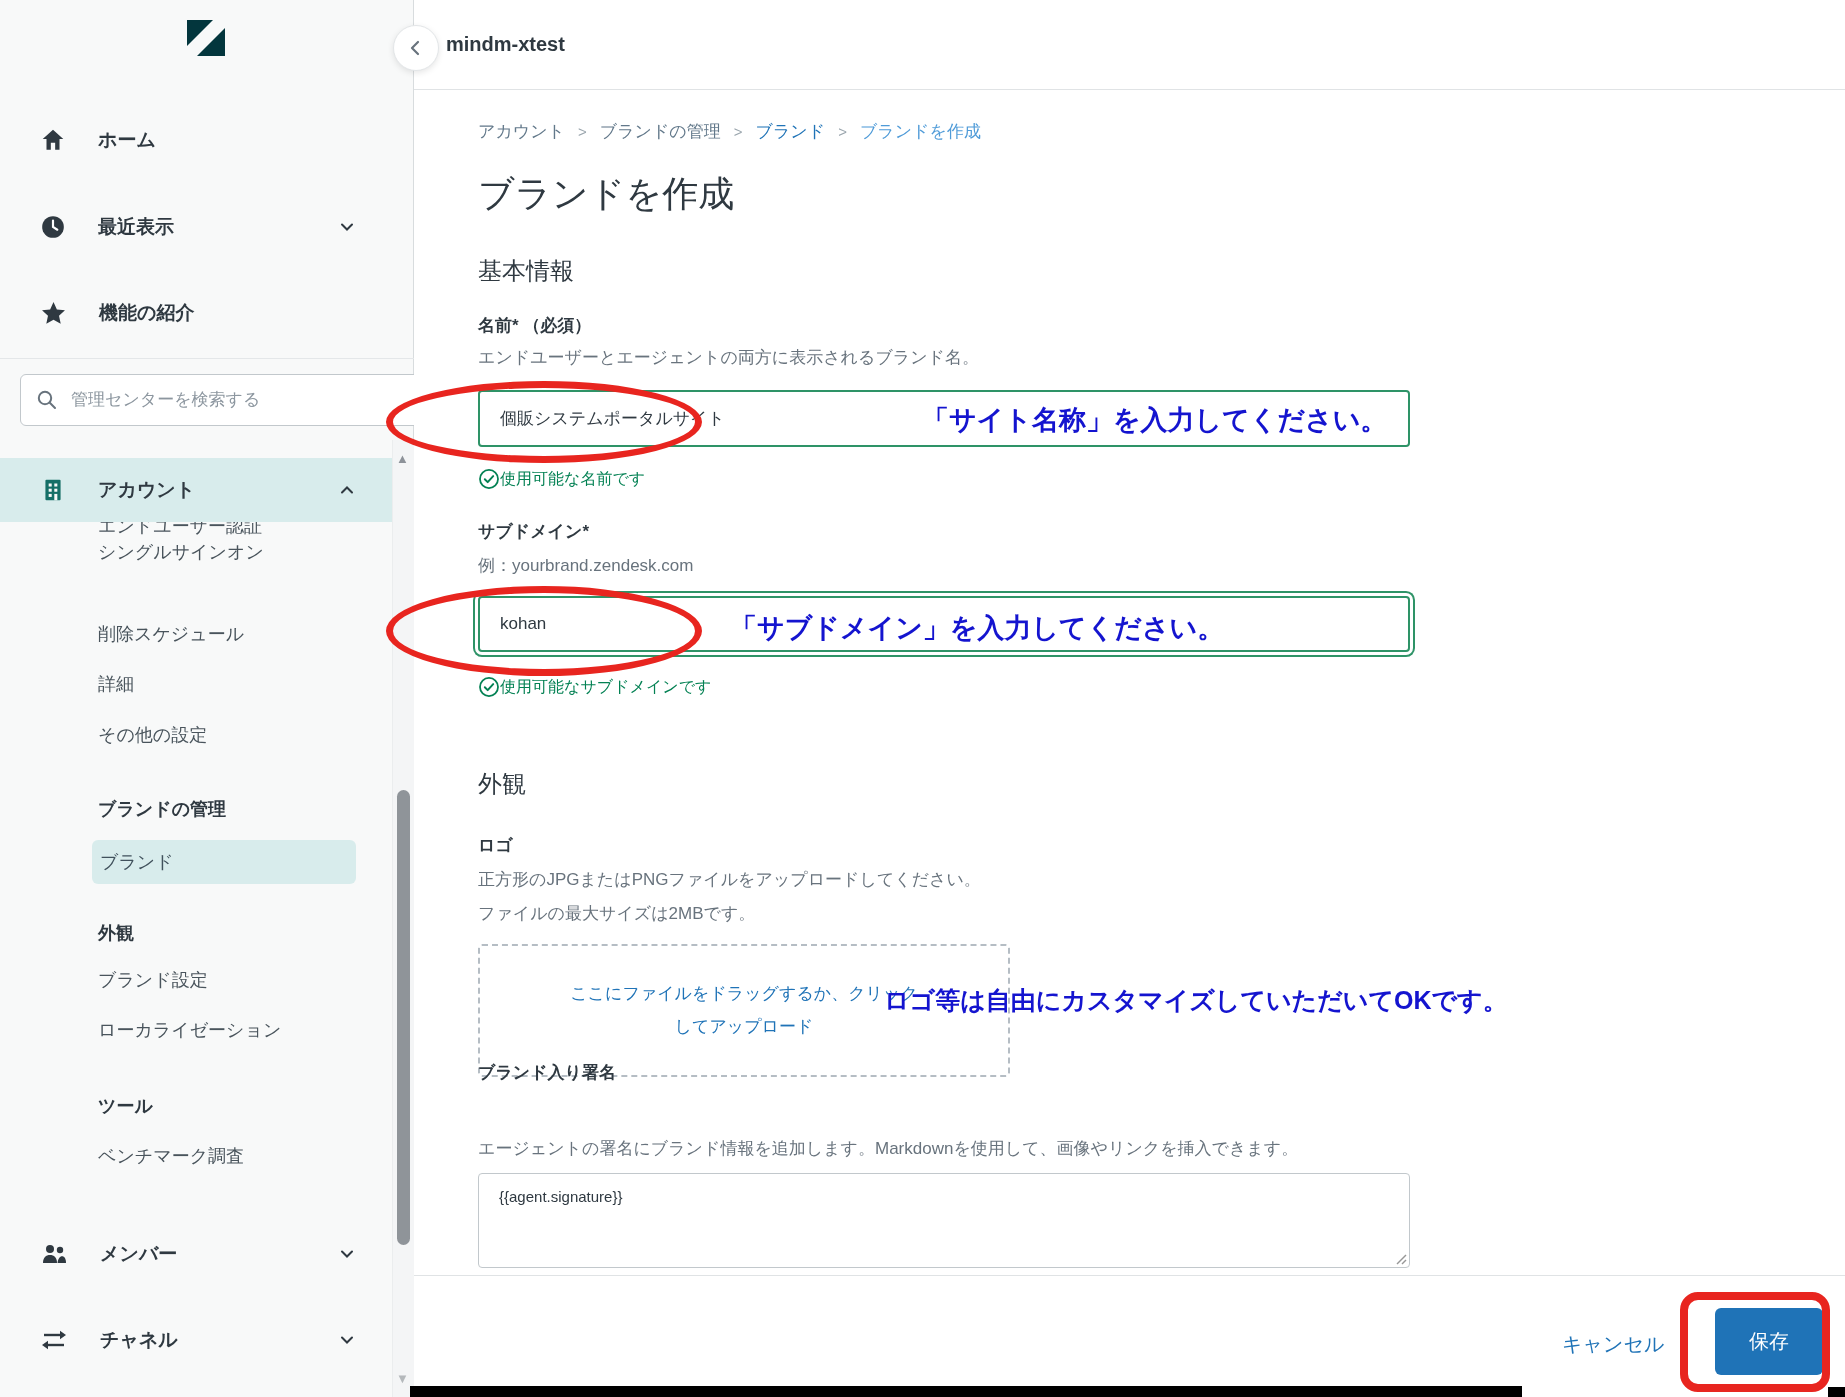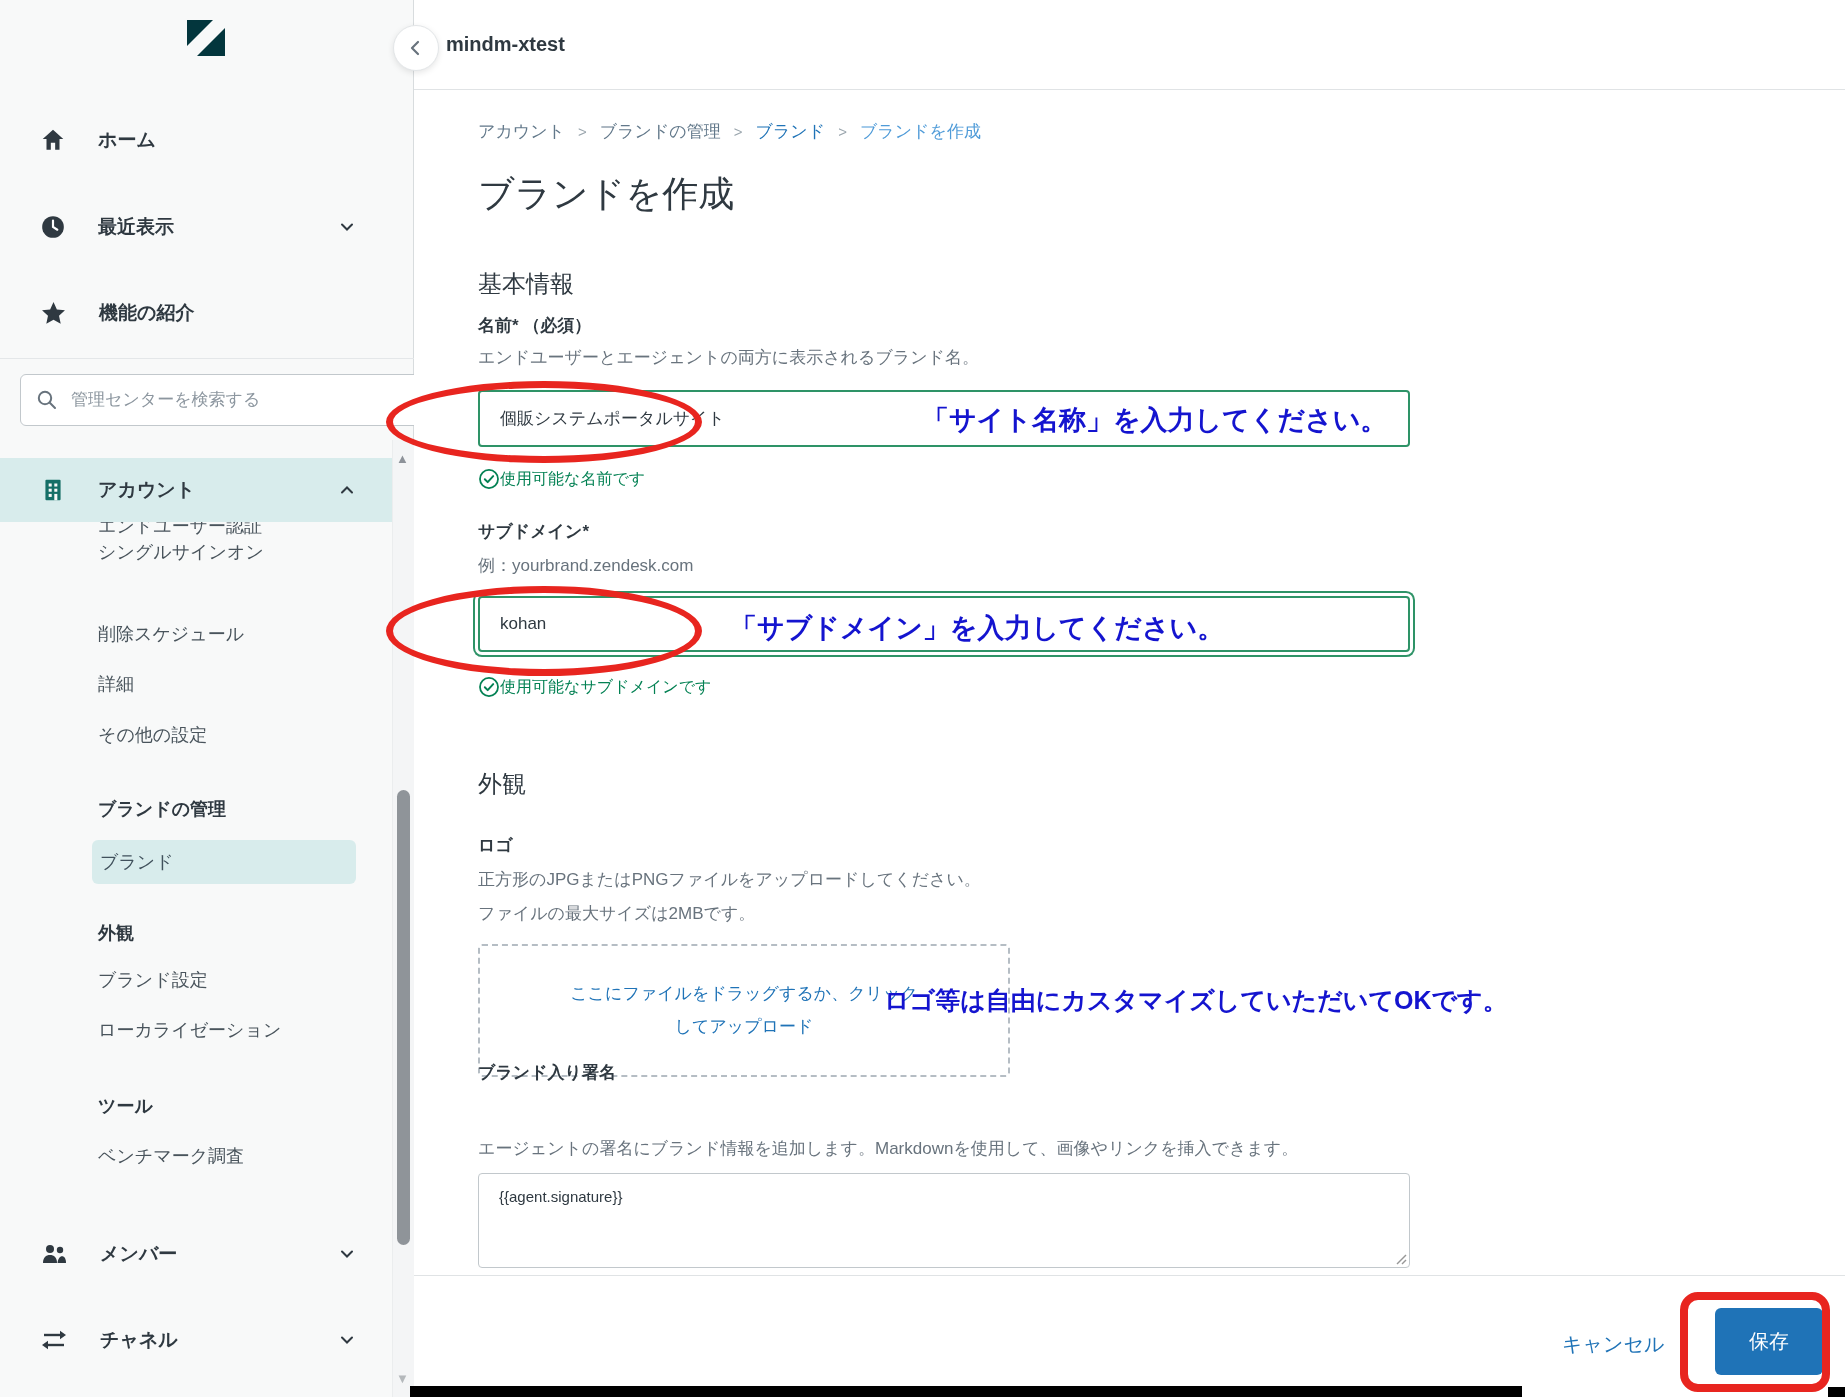--- a/index.html
+++ b/index.html
@@ -229,21 +229,21 @@
     <span class="crumb-sep">&gt;</span>
     <span class="crumb crumb-muted">ブランドの管理</span>
     <span class="crumb-sep">&gt;</span>
     <span class="crumb crumb-link">ブランド</span>
     <span class="crumb-sep">&gt;</span>
     <span class="crumb crumb-current">ブランドを作成</span>
   </div>
 
   <div id="page-title" class="abs">ブランドを作成</div>
 
-  <div class="abs section-h" style="left:64px;top:178px;text-align:center;">基本情報</div>
+  <div class="abs section-h" style="left:64px;top:165px;text-align:center;">基本情報</div>
 
   <div class="abs field-label" style="left:64px;top:224px;">名前* （必須）</div>
   <div class="abs field-desc" style="left:64px;top:256px;">エンドユーザーとエージェントの両方に表示されるブランド名。</div>
   <input class="abs text-input" style="left: 64px; top: 300px;" type="text" value="個販システムポータルサイト">
   <div class="abs valid-row" style="left:64px;top:378px;">
     <span>
       <svg width="22" height="22" viewBox="0 0 20 20">
           <circle cx="10" cy="10" r="8.2" fill="none" stroke="#038153" stroke-width="1.6"></circle>
           <path d="M6.2 10.2 L8.8 12.8 L13.8 7.4" fill="none" stroke="#038153" stroke-width="1.8" stroke-linecap="round" stroke-linejoin="round"></path>
         </svg>

